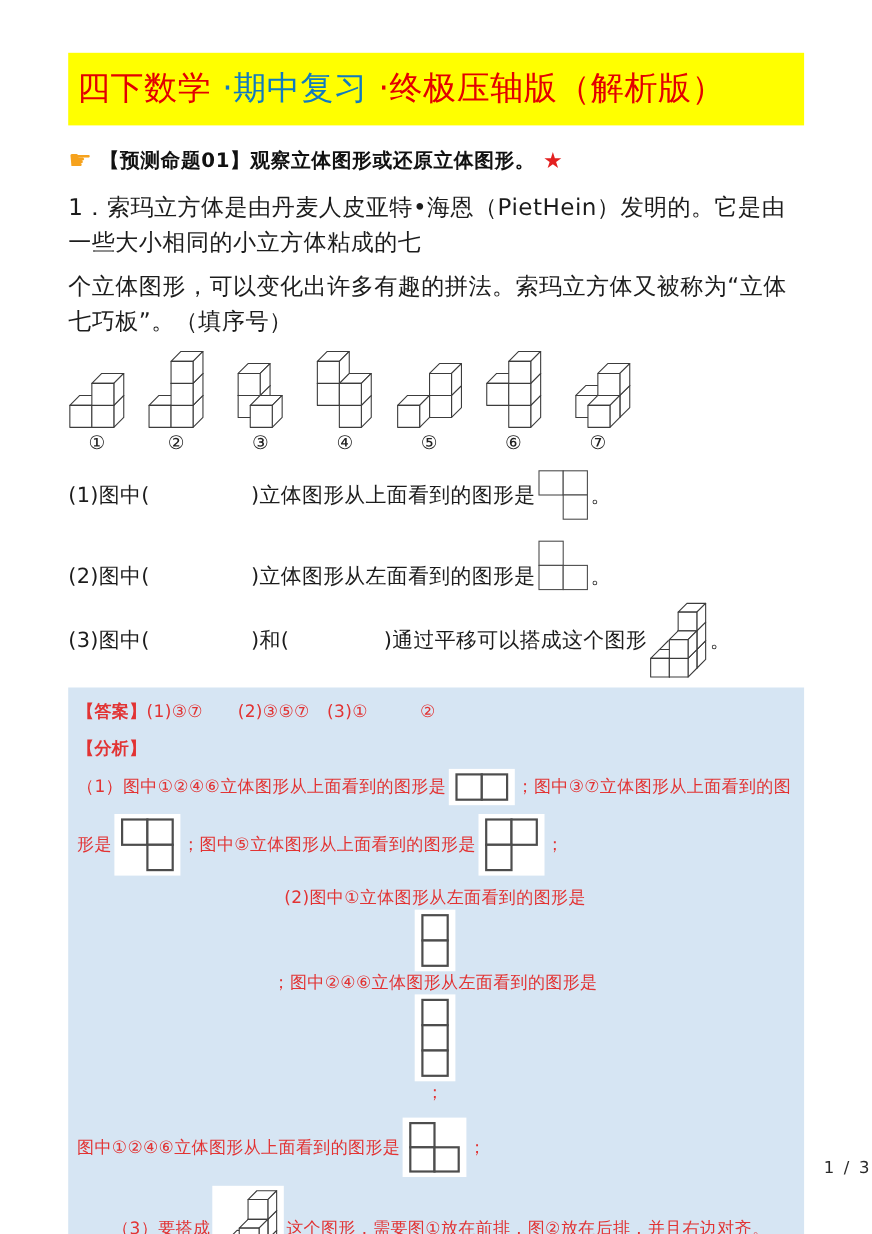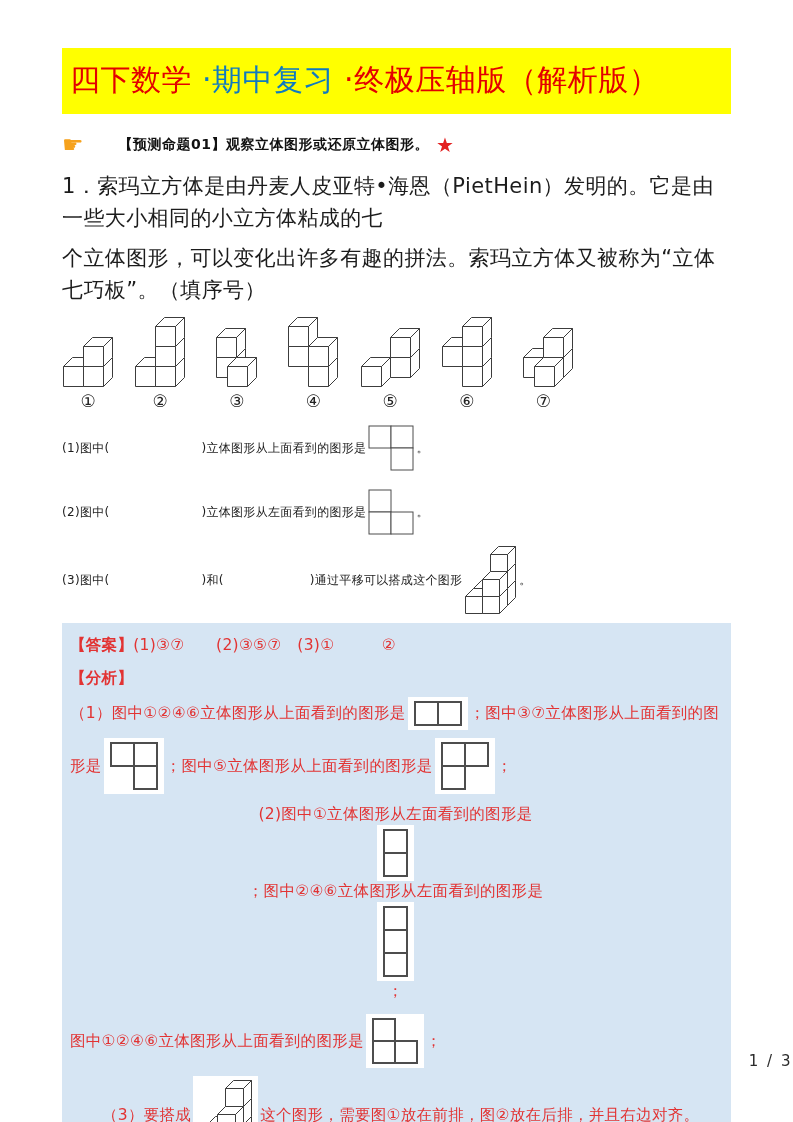--- a/index.html
+++ b/index.html
@@ -16,36 +16,36 @@
   .title-banner {
     margin-top:48px; background:#ffff00; padding:12px 6px 13px 8px;
     font-size:30px; font-weight:normal; letter-spacing:0.5px; white-space:nowrap;
   }
   .t-red  { color:#e30000; }
   .t-blue { color:#0f7ac0; }
 
   
   .prompt-row { margin-top:20px; display:flex; align-items:center; gap:7px; }
   .hand-icon { color:#f6a21d; font-size:24px; line-height:22px; }
-  .prompt-text { font-size:14px; font-weight:bold; color:#111; letter-spacing:0.5px;margin-left:28px; }
+  .prompt-text { font-size:18px; font-weight:bold; color:#111; letter-spacing:0.5px; }
   .star-icon { color:#e32020; font-size:20px; line-height:20px; }
 
   
   .body-line { font-size:21px; line-height:32px; margin-top:14px; letter-spacing:0.4px; }
   .body-line + .body-line { margin-top:8px; }
 
   
   .figures-row { margin-top:10px; width:512px; display:flex; justify-content:space-between; align-items:flex-end; }
   .figure { display:flex; flex-direction:column; align-items:center; gap:3px; }
   .fig-label { font-size:17px; color:#222; }
 
   
-  .q-row { display:flex; align-items:center; font-size:12px; letter-spacing:0.3px; }
+  .q-row { display:flex; align-items:center; font-size:19px; letter-spacing:0.3px; }
   .q-row.q1 { margin-top:14px; }
-  .q-row.q2 { margin-top:18px; }
+  .q-row.q2 { margin-top:18px;align-items:flex-end; }
   .q-row.q3 { margin-top:10px; }
   .blank { display:inline-block; width:92px; }
   .blank.narrow { width:86px; }
   .q-row svg { margin:0 2px; }
 
   
   .answer-block {
     margin-top:8px; background:#d6e5f3; padding:10px 10px 14px 8px;
     color:#e23333; font-size:15.5px; letter-spacing:0.3px;
   }

